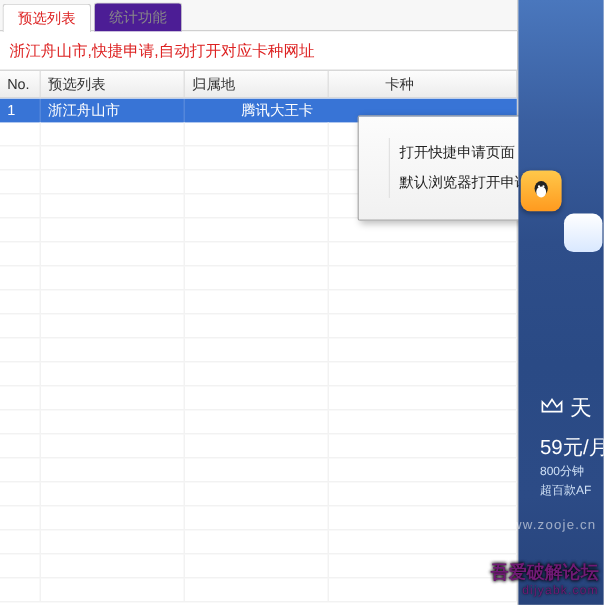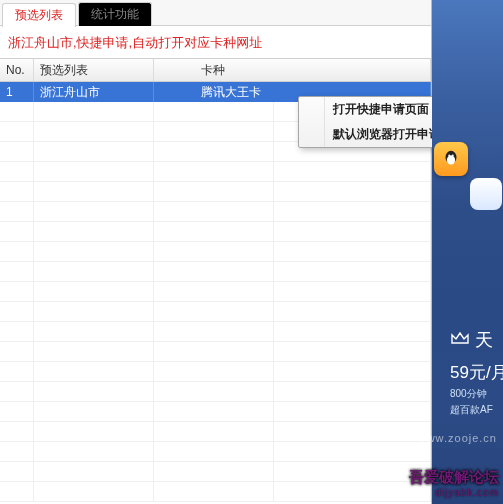--- a/index.html
+++ b/index.html
@@ -29,21 +29,21 @@
       background: #f7f7f7;
       height: 26px;
       padding-left: 2px;
       padding-top: 2px;
     }
     .tab {
       padding: 3px 12px 3px 12px;
       border: 1px solid #d0d0d0;
       border-bottom: none;
       margin-right: 2px;
-      background: #000000;
+      background: #4c1d95;
       cursor: pointer;
       border-top-left-radius: 3px;
       border-top-right-radius: 3px;
       color: #888;
       font-size: 12px;
       height: 24px;
       line-height: 17px;
     }
     .tab.active {
       background: #fff;
@@ -112,23 +112,22 @@
     .grid-lines .gl-cell {
       border-right: 1px solid #efefef;
     }
     .context-menu {
       position: absolute;
       left: 298px;
       top: 96px;
       background: linear-gradient(#fcfcfc, #f1f1f1);
       border: 1px solid #a6a6a6;
       box-shadow: 2px 2px 6px rgba(0,0,0,0.25);
-      padding: 0 3px;
+      padding: 18px 3px;
       border-radius: 2px;
-      font-weight: bold;
     }
     .context-menu-inner {
       border-left: 1px solid #e2e2e2;
       margin-left: 22px;
     }
     .context-menu .item {
       padding: 4px 16px 4px 8px;
       white-space: nowrap;
       font-size: 12px;
       color: #222;
@@ -223,20 +222,21 @@
   <div class="tabs">
     <div class="tab active">预选列表</div>
     <div class="tab">统计功能</div>
   </div>
 
   <div class="instruction">浙江舟山市,快捷申请,自动打开对应卡种网址</div>
 
   <div class="table-header">
     <div class="th col-no">No.</div>
     <div class="th col-phone">预选列表</div>
+    <div class="th col-region">归属地</div>
     <div class="th col-type">卡种</div>
   </div>
 
   <div class="table-body">
     <div class="row">
       <div class="cell col-no">1</div>
       <div class="cell col-region">浙江舟山市</div>
       <div class="cell col-type">腾讯大王卡</div>
     </div>
     <div class="grid-lines">

